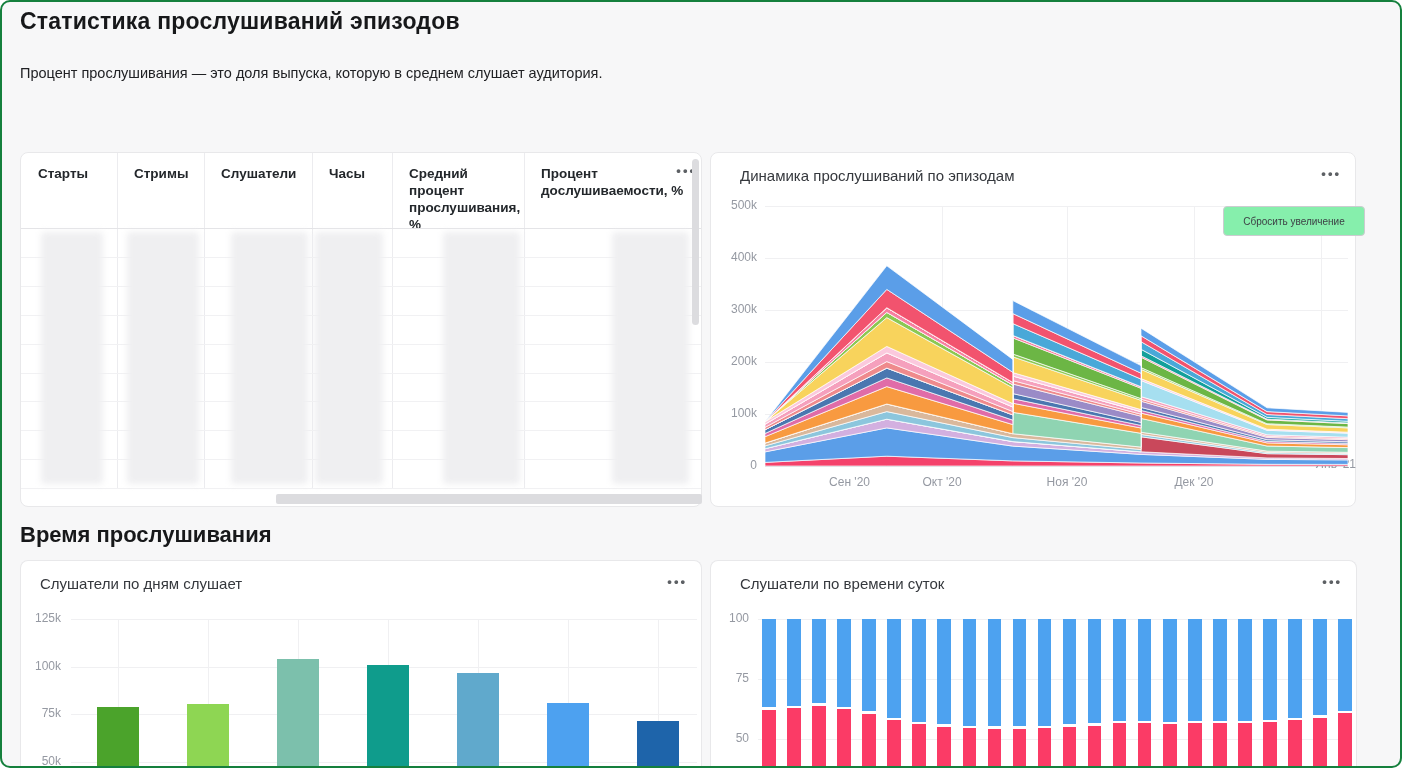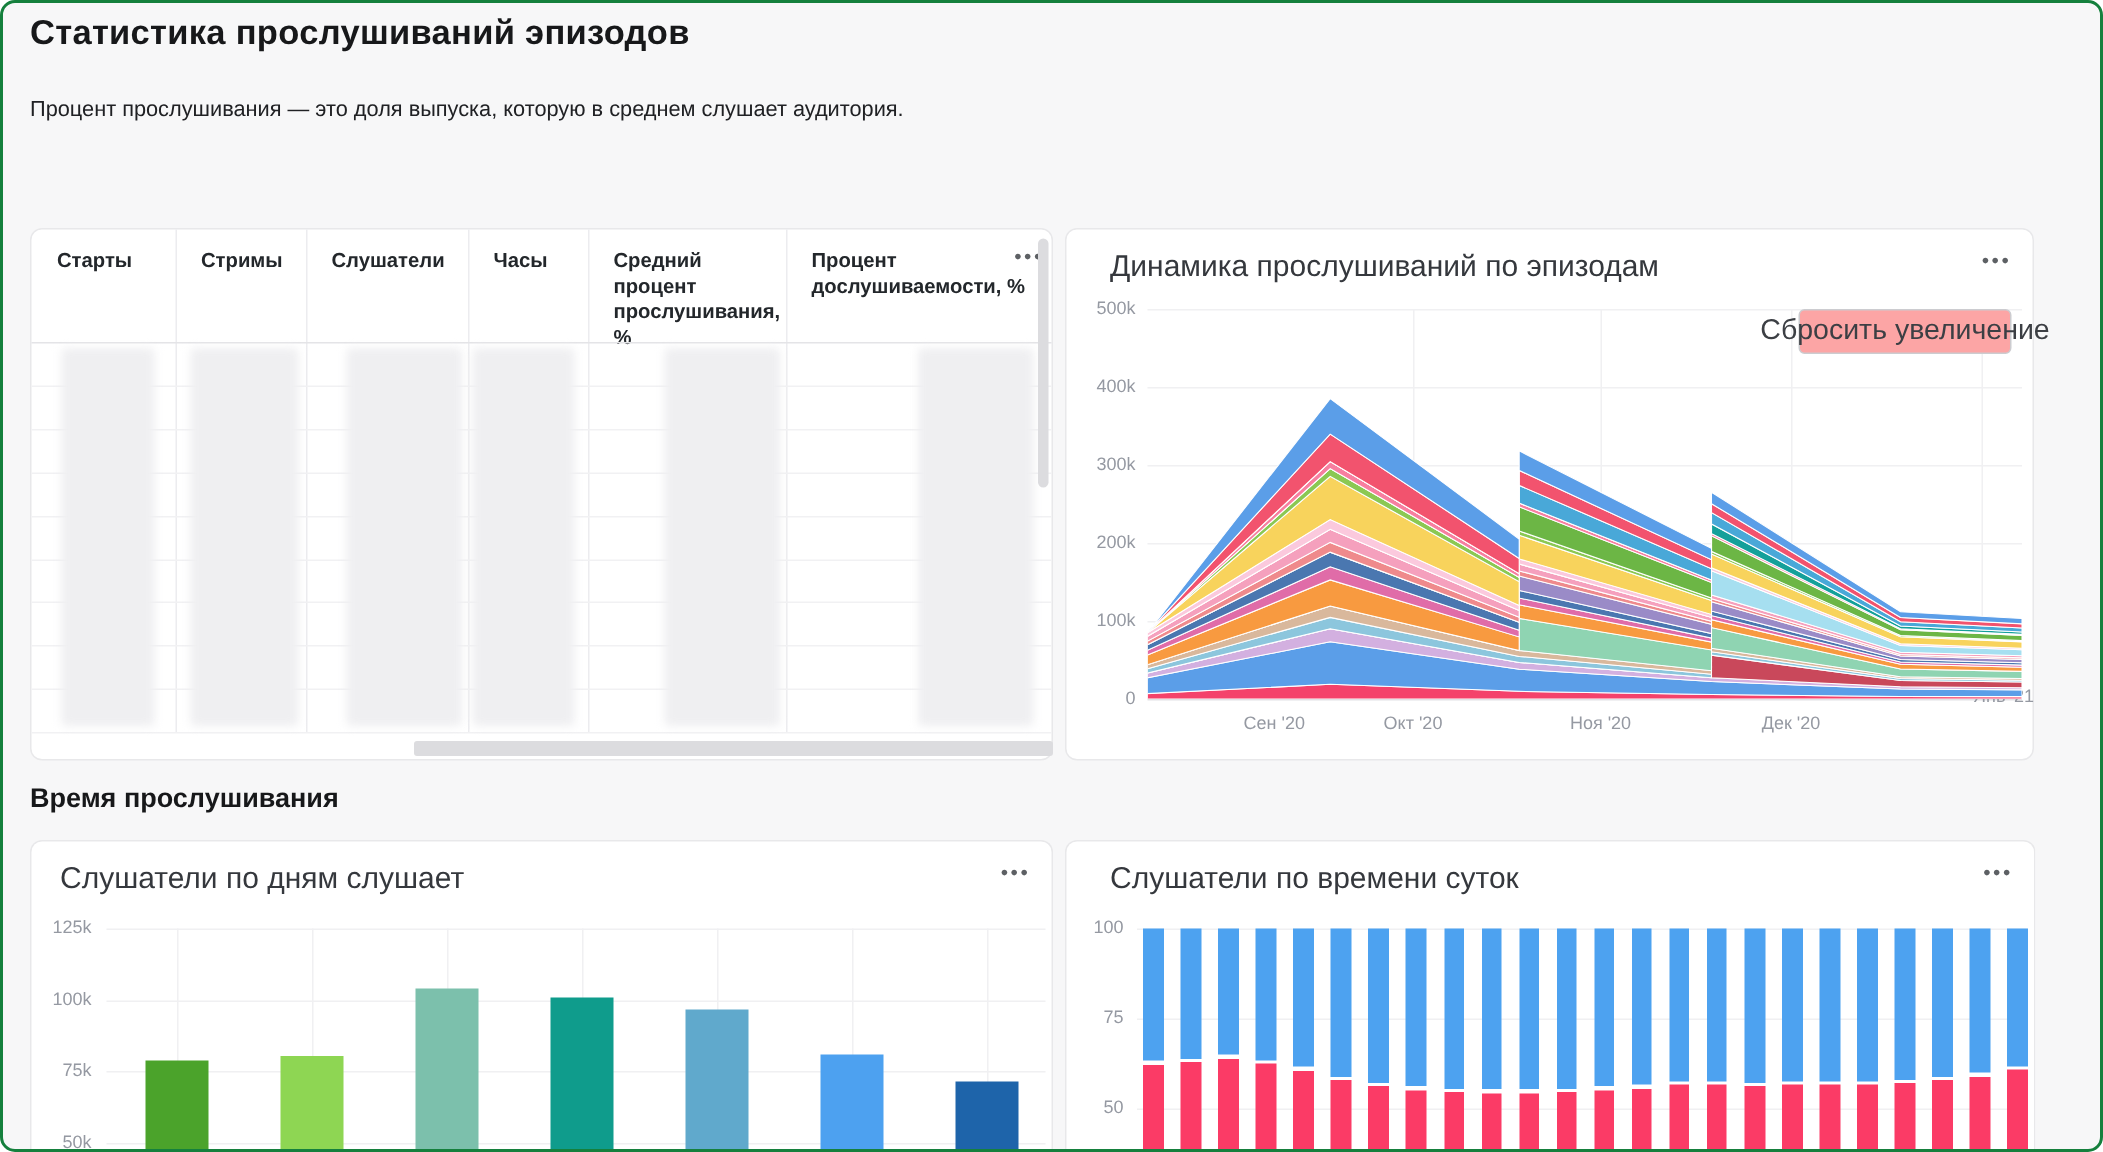--- a/index.html
+++ b/index.html
@@ -10,43 +10,43 @@
   .page-title{margin:0;font-size:23px;font-weight:700;color:#17181a;letter-spacing:.2px;}
   .desc{position:absolute;left:0;font-size:14.5px;color:#202124;white-space:nowrap;}
   .desc.l1{top:42px;} .desc.l2{top:64px;} .desc.note{top:96px;}
   .desc b{font-weight:700;}
   
   .card{position:absolute;background:#fff;border:1px solid #e8e8ea;border-radius:8px;box-sizing:border-box;}
   #table-card{left:18px;top:150px;width:682px;height:355px;}
   #episodes-card{left:708px;top:150px;width:646px;height:355px;}
   #weekday-card{left:18px;top:558px;width:682px;height:230px;border-bottom:none;}
   #daypart-card{left:708px;top:558px;width:647px;height:230px;border-bottom:none;}
-  .card-title{position:absolute;left:29px;top:14px;font-size:20px;font-weight:500;color:#35383d;}
+  .card-title{position:absolute;left:29px;top:14px;font-size:15px;font-weight:500;color:#35383d;}
   #weekday-card .card-title{left:19px;}
   .menu-dots{position:absolute;top:14px;right:14px;color:#5d6064;font-size:13px;font-weight:700;
              letter-spacing:2px;cursor:pointer;line-height:14px;}
   #table-card .menu-dots{top:11px;right:5px;}
-  .section-title{position:absolute;left:18px;top:520px;margin:0;font-size:18px;font-weight:700;color:#17181a;}
+  .section-title{position:absolute;left:18px;top:520px;margin:0;font-size:22px;font-weight:700;color:#17181a;}
   
   .th{position:absolute;top:12px;font-size:13.5px;font-weight:700;color:#23272b;line-height:17px;}
   .vline{position:absolute;top:0;width:1px;height:335px;background:#ececef;}
   .rowline{position:absolute;left:0;width:100%;height:1px;background:#f1f1f3;}
   .rowline.head{background:#e4e4e7;}
   .blur-block{position:absolute;top:79px;height:252px;background:#efeff1;filter:blur(3px);border-radius:3px;}
   .hscroll-thumb{position:absolute;left:255px;top:341px;width:426px;height:10px;background:#dcdcdf;border-radius:2px;cursor:pointer;}
   .vscroll-thumb{position:absolute;left:671px;top:6px;width:7px;height:166px;background:#dcdcdf;border-radius:4px;cursor:pointer;}
   
   .gridline-h{position:absolute;height:1px;background:#f0f0f2;}
   .gridline-h.zero{background:#e2e2e6;}
   .gridline-v{position:absolute;width:1px;background:#f0f0f2;}
   .axis-label{position:absolute;font-size:12px;color:#9599a2;}
   .y-label{text-align:right;}
   .x-label{text-align:center;}
-  .reset-zoom-btn{position:absolute;left:488px;top:53px;width:142px;height:30px;background:#fca5a5;
-      border:1px solid #ccccd0;border-radius:4px;font-size:19px;color:#3c3f44;
+  .reset-zoom-btn{position:absolute;left:512px;top:53px;width:142px;height:30px;background:#86efac;
+      border:1px solid #ccccd0;border-radius:4px;font-size:10px;color:#3c3f44;
       display:flex;align-items:center;justify-content:center;cursor:pointer;white-space:nowrap;}
   #episodes-svg{position:absolute;left:54px;top:53px;}
   .bar{position:absolute;}
 </style>
 </head>
 <body>
 
 <div class="screen">
 
   <header class="page-header">

